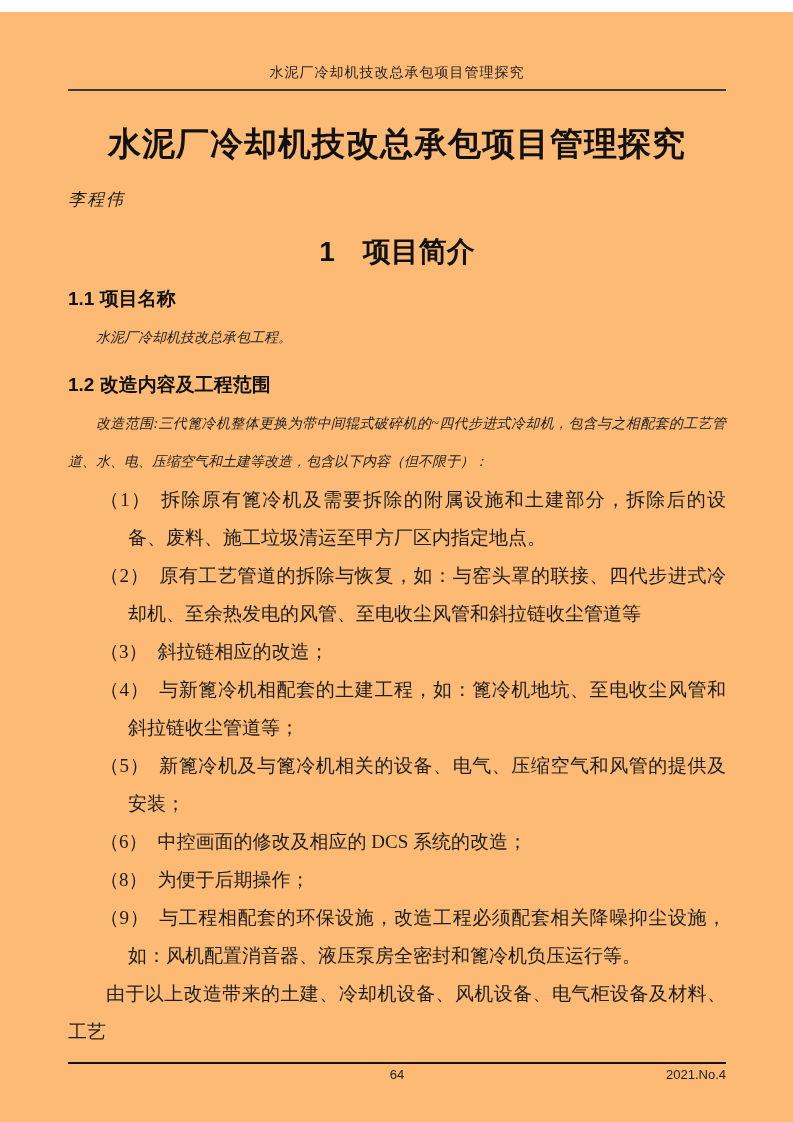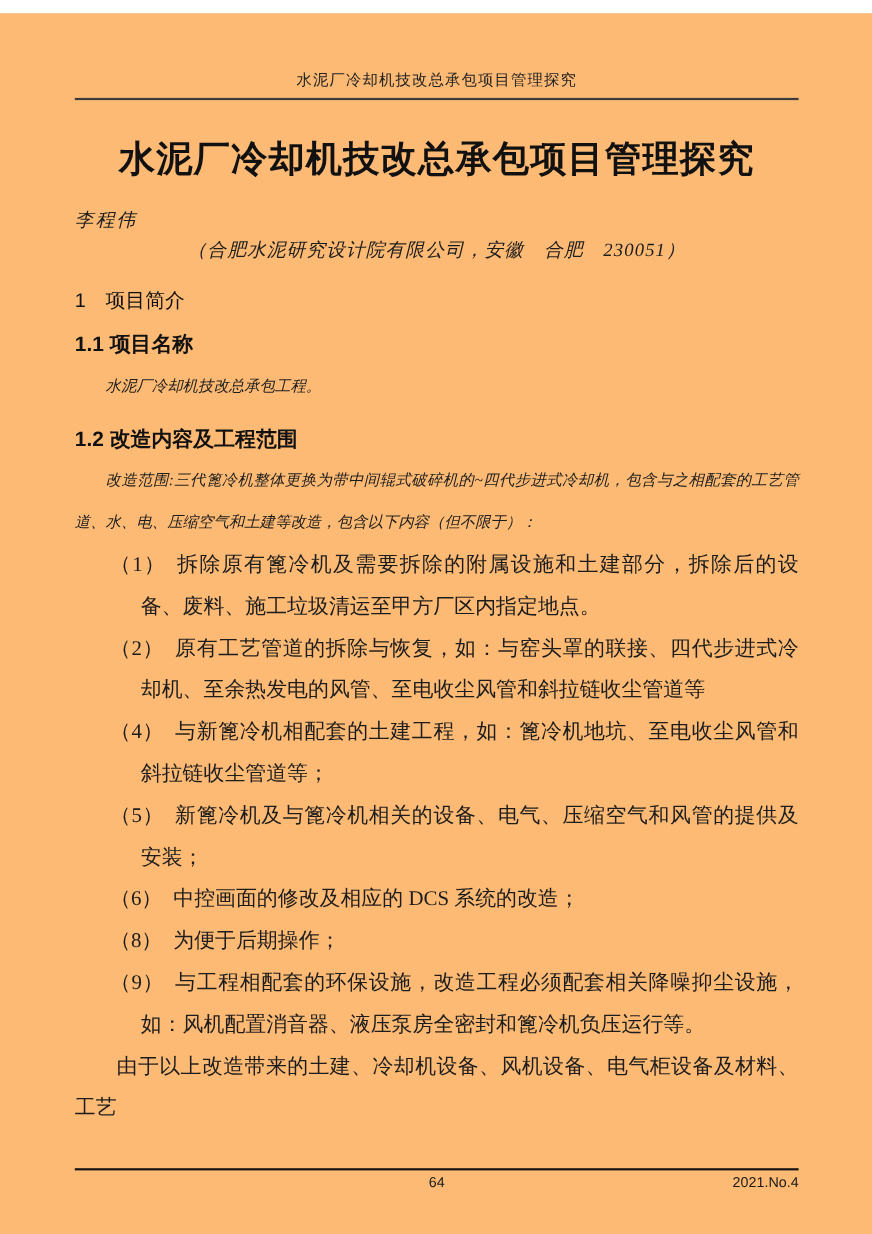--- a/index.html
+++ b/index.html
@@ -49,24 +49,25 @@
   }
   .affiliation {
     margin-top: 5px;
     text-align: center;
     font-size: 17px;
     font-style: italic;
     letter-spacing: 1px;
   }
   .sec-heading {
     margin: 22px 0 0 0;
-    font-size: 18px;
-    font-weight: normal;
+    font-size: 28px;
+    font-weight: bold;
     font-family: "Liberation Sans", sans-serif;
     color: #111;
+    text-align: center;
   }
   .sub-heading {
     margin: 15px 0 0 0;
     font-size: 19px;
     font-weight: bold;
     font-family: "Liberation Sans", sans-serif;
     color: #111;
   }
   .body-p {
     margin: 7px 0 0 0;
@@ -132,36 +133,38 @@
 <div class="page">
 
   <div class="running-header">
     <span>水泥厂冷却机技改总承包项目管理探究</span>
   </div>
   <div class="header-rule"></div>
 
   <h1 class="title">水泥厂冷却机技改总承包项目管理探究</h1>
 
   <div class="author">李程伟</div>
-  <div class="affiliation">（合肥水泥研究设计院有限公司，安徽　合肥　230051）</div>
 
   <h2 class="sec-heading">1　项目简介</h2>
 
   <h3 class="sub-heading">1.1 项目名称</h3>
   <p class="body-p">水泥厂冷却机技改总承包工程。</p>
 
   <h3 class="sub-heading">1.2 改造内容及工程范围</h3>
   <p class="body-p">改造范围:三代篦冷机整体更换为带中间辊式破碎机的~四代步进式冷却机，包含与之相配套的工艺管道、水、电、压缩空气和土建等改造，包含以下内容（但不限于）：</p>
 
   <ol class="scope-list">
     <li>
       <span class="marker">（1）</span><span>拆除原有篦冷机及需要拆除的附属设施和土建部分，拆除后的设备、废料、施工垃圾清运至甲方厂区内指定地点。</span>
     </li>
     <li>
       <span class="marker">（2）</span><span>原有工艺管道的拆除与恢复，如：与窑头罩的联接、四代步进式冷却机、至余热发电的风管、至电收尘风管和斜拉链收尘管道等</span>
+    </li>
+    <li>
+      <span class="marker">（3）</span><span>斜拉链相应的改造；</span>
     </li>
     <li>
       <span class="marker">（4）</span><span>与新篦冷机相配套的土建工程，如：篦冷机地坑、至电收尘风管和斜拉链收尘管道等；</span>
     </li>
     <li>
       <span class="marker">（5）</span><span>新篦冷机及与篦冷机相关的设备、电气、压缩空气和风管的提供及安装；</span>
     </li>
     <li>
       <span class="marker">（6）</span><span>中控画面的修改及相应的 DCS 系统的改造；</span>
     </li>

